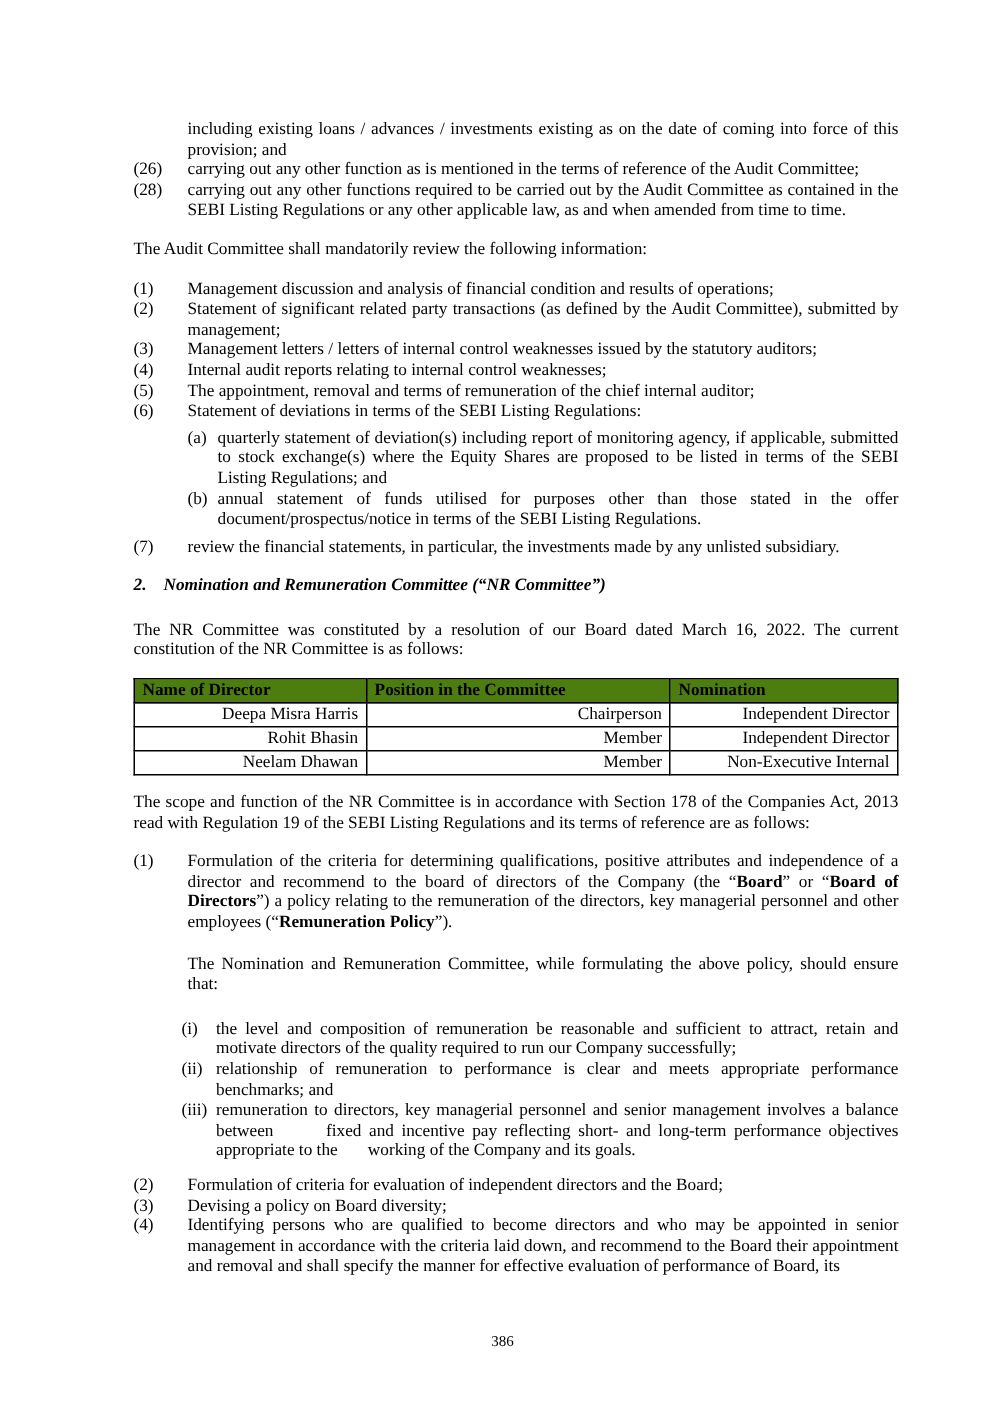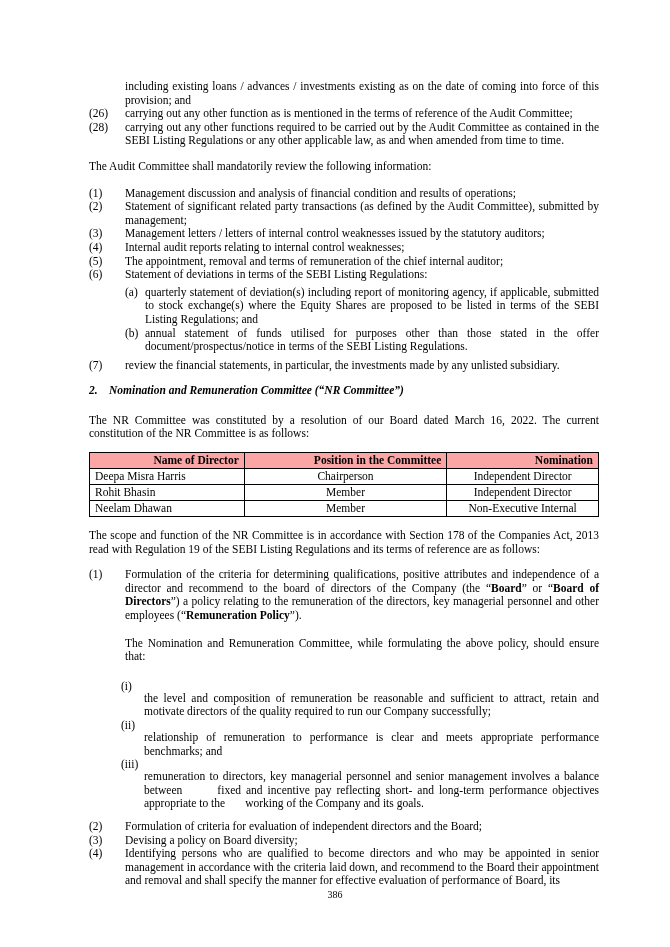--- a/index.html
+++ b/index.html
@@ -22,21 +22,21 @@
   }
   .para { text-align: justify; margin: 0; }
   .li { display: flex; margin: 0; }
   .li .marker { flex: 0 0 36px; width: 36px; }
   .li .text { flex: 1; text-align: justify; }
   .subli { display: flex; margin: 0; }
   .subli .marker { flex: 0 0 20px; width: 20px; }
   .subli .text { flex: 1; text-align: justify; }
   .romanli { display: flex; margin: 0; }
   .romanli .marker { flex: 0 0 23px; width: 23px; }
-  .romanli .text { flex: 1; text-align: justify; margin-top: 12px; }
+  .romanli .text { flex: 1; text-align: justify; }
   .sublist { margin-left: 36px; margin-top: 4px; }
   .romanlist { margin-left: 32px; }
   .gap-5  { margin-top: 5px; }
   .gap-9  { margin-top: 9px; }
   .gap-11 { margin-top: 11px; }
   .gap-12 { margin-top: 12px; }
   .gap-13 { margin-top: 13px; }
   .gap-14 { margin-top: 14px; }
   .gap-16 { margin-top: 16px; }
   .heading { display: flex; font-weight: bold; font-style: italic; }
@@ -45,25 +45,26 @@
   table.committee {
     width: 100%;
     border-collapse: collapse;
     font-size: 11.5px;
     line-height: 13px;
   }
   table.committee th, table.committee td {
     border: 1px solid #000;
     padding: 1px 5px;
     height: 13px;
+    text-align: right;
   }
   table.committee th {
-    background: #fca5a5;
+    background: #4d7c0f;
     font-weight: bold;
-    text-align: right;
+    text-align: left;
   }
   td.c-name { text-align: left; width: 30.4%; }
   td.c-pos  { text-align: center; width: 39.8%; margin-left: 21px; }
   td.c-des  { text-align: center; width: 29.8%; }
   th.c-name { width: 30.4%; }
   th.c-pos  { width: 39.8%; }
   th.c-des  { width: 29.8%; }
   .ensure-para { text-align: justify; margin-left: 36px; }
   .footer {
     position: absolute;

